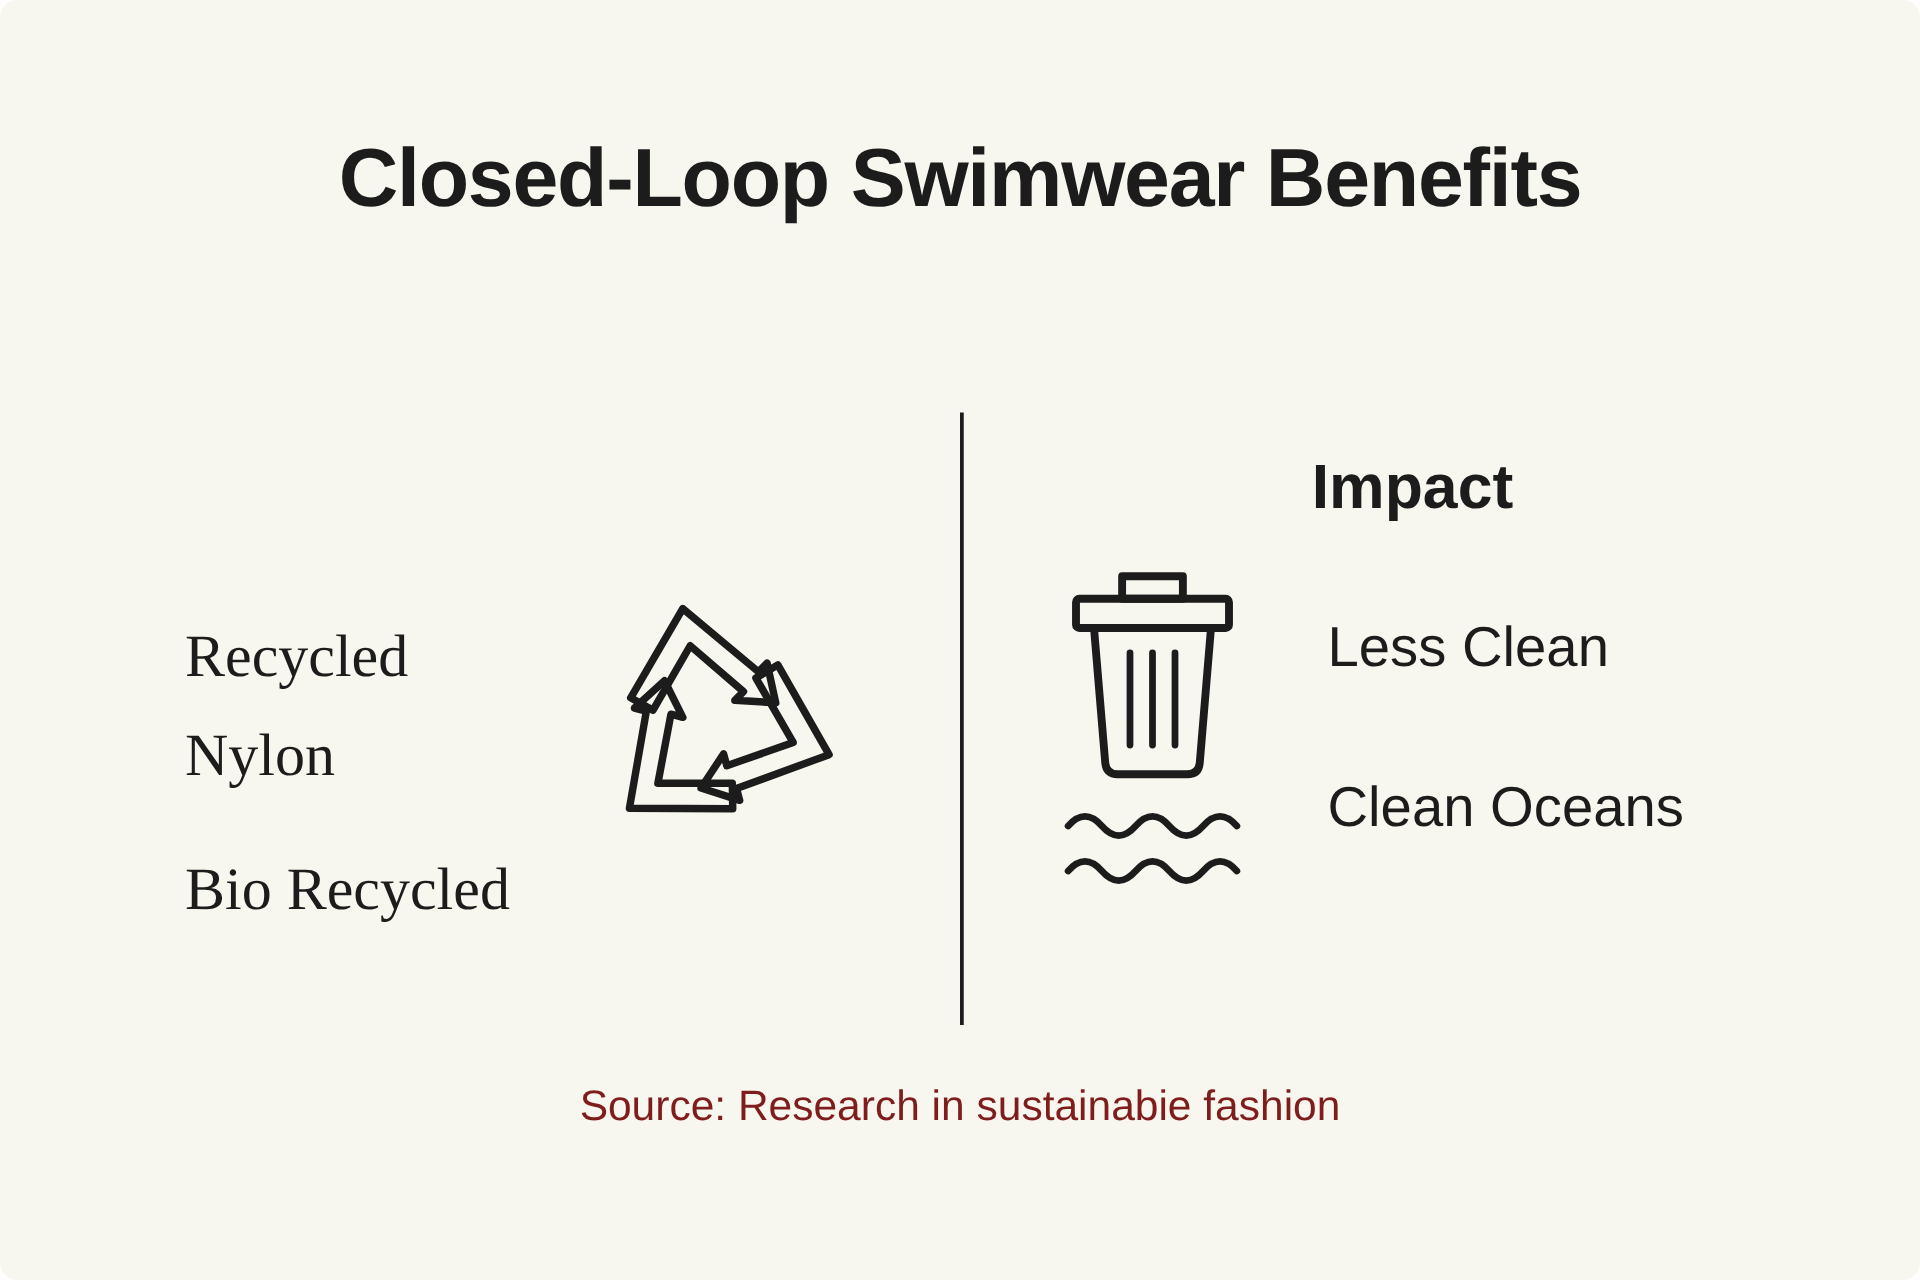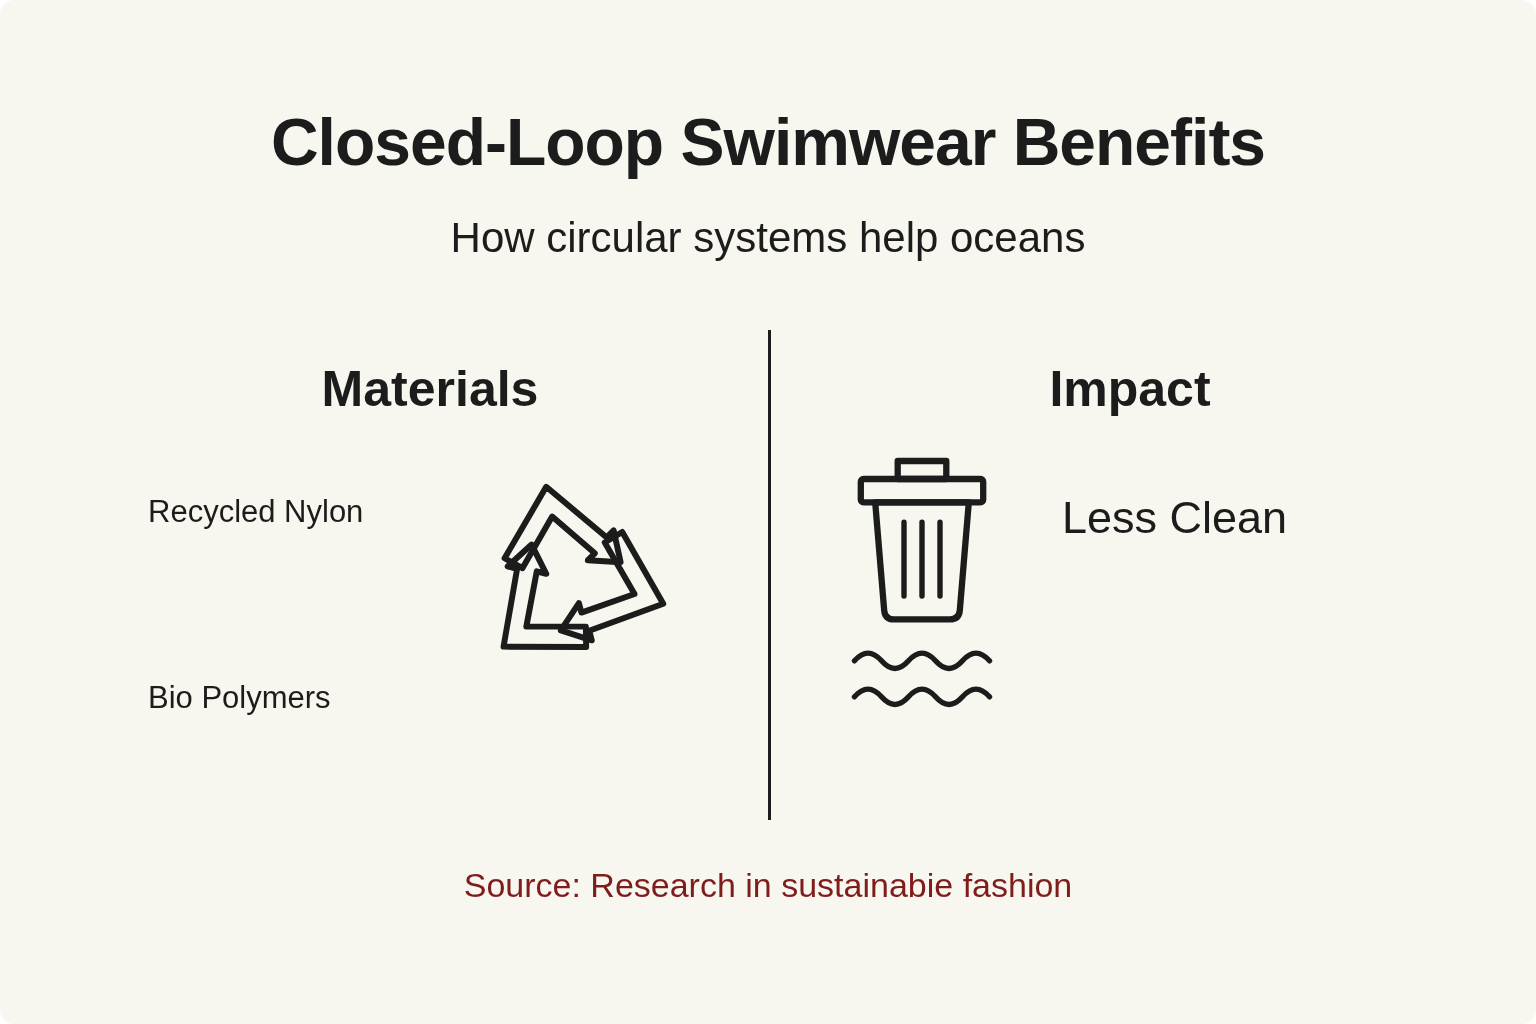--- a/index.html
+++ b/index.html
@@ -33,21 +33,21 @@
     width:3px;height:490px;background:#1c1c1c;
   }
   .col-heading{
     position:absolute;top:360px;width:380px;
     text-align:center;font-size:50px;font-weight:700;
   }
   .col-heading.left{left:240px;}
   .col-heading.right{left:940px;}
   .material-item{
     position:absolute;left:148px;width:270px;
-    font-size:31px;font-weight:500;line-height:1.65;
+    font-size:48px;font-weight:500;line-height:1.65;font-family:Liberation Serif, serif;
   }
   .material-item.one{top:486px;}
   .material-item.two{top:672px;}
   .impact-label{
     position:absolute;left:1062px;
     font-size:45px;font-weight:500;
   }
   .impact-label.one{top:492px;}
   .impact-label.two{top:620px;}
   .recycle-icon{
@@ -67,28 +67,26 @@
     text-align:center;font-size:34px;font-weight:400;
     color:#7f1d1d;
   }
 </style>
 </head>
 <body>
 
 <div class="canvas">
 
   <div class="title">Closed-Loop Swimwear Benefits</div>
-  <div class="subtitle">How circular systems help oceans</div>
 
   <div class="divider"></div>
 
-  <div class="col-heading left">Materials</div>
 
   <div class="material-item one">Recycled Nylon</div>
-  <div class="material-item two">Bio Polymers</div>
+  <div class="material-item two">Bio Recycled</div>
 
   <svg class="recycle-icon" viewBox="0 0 240 240" aria-hidden="true">
     <path id="rarrow" class="icon-stroke" stroke-width="6" d="M53,91 L95,19 L156,70 L163,63 L170,95 L137,93 L144,86 L101,49 L71,101 Z"></path>
     <use href="#rarrow" transform="rotate(120 120 112)"></use>
     <use href="#rarrow" transform="rotate(240 120 112)"></use>
   </svg>
 
   <div class="col-heading right">Impact</div>
 
   <svg class="trash-icon" viewBox="0 0 200 320" aria-hidden="true">
@@ -99,16 +97,17 @@
 
     <path class="icon-stroke" stroke-width="7" d="M48,56 L58,176 Q59,186 69,186 L131,186 Q141,186 142,176 L152,56 Z"></path>
 
     <path class="icon-stroke" stroke-width="6" stroke-linecap="round" d="M80,78 L80,160 M100,78 L100,160 M120,78 L120,160"></path>
 
     <path class="icon-stroke" stroke-width="6" stroke-linecap="round" d="M25,232 q15,-17 30,0 q15,17 30,0 q15,-17 30,0 q15,17 30,0 q15,-17 30,0"></path>
     <path class="icon-stroke" stroke-width="6" stroke-linecap="round" d="M25,272 q15,-17 30,0 q15,17 30,0 q15,-17 30,0 q15,17 30,0 q15,-17 30,0"></path>
   </svg>
 
   <div class="impact-label one">Less Clean</div>
+  <div class="impact-label two">Clean Oceans</div>
 
   <div class="source">Source: Research in sustainabie fashion</div>
 
 </div>
 
 </body></html>

